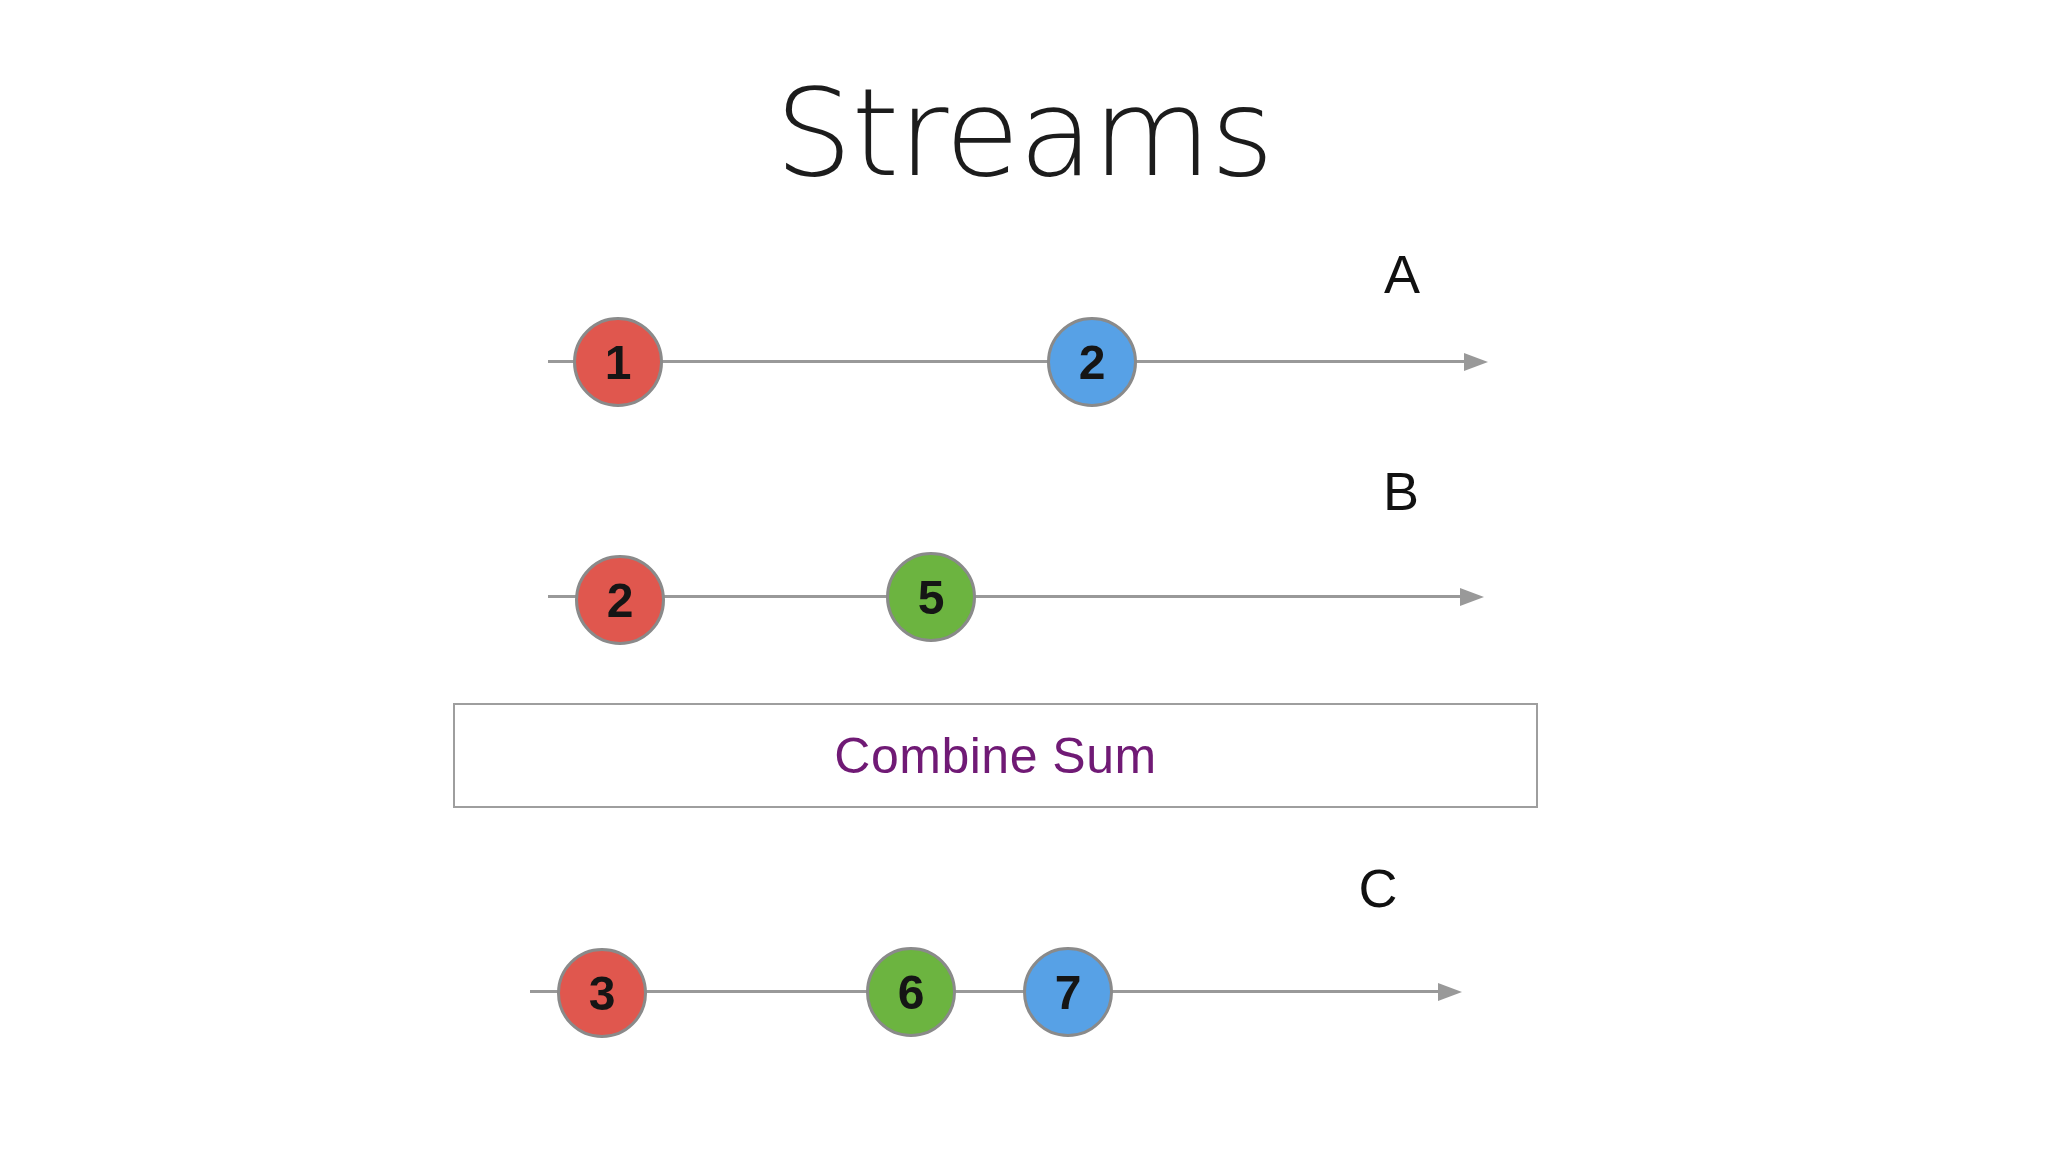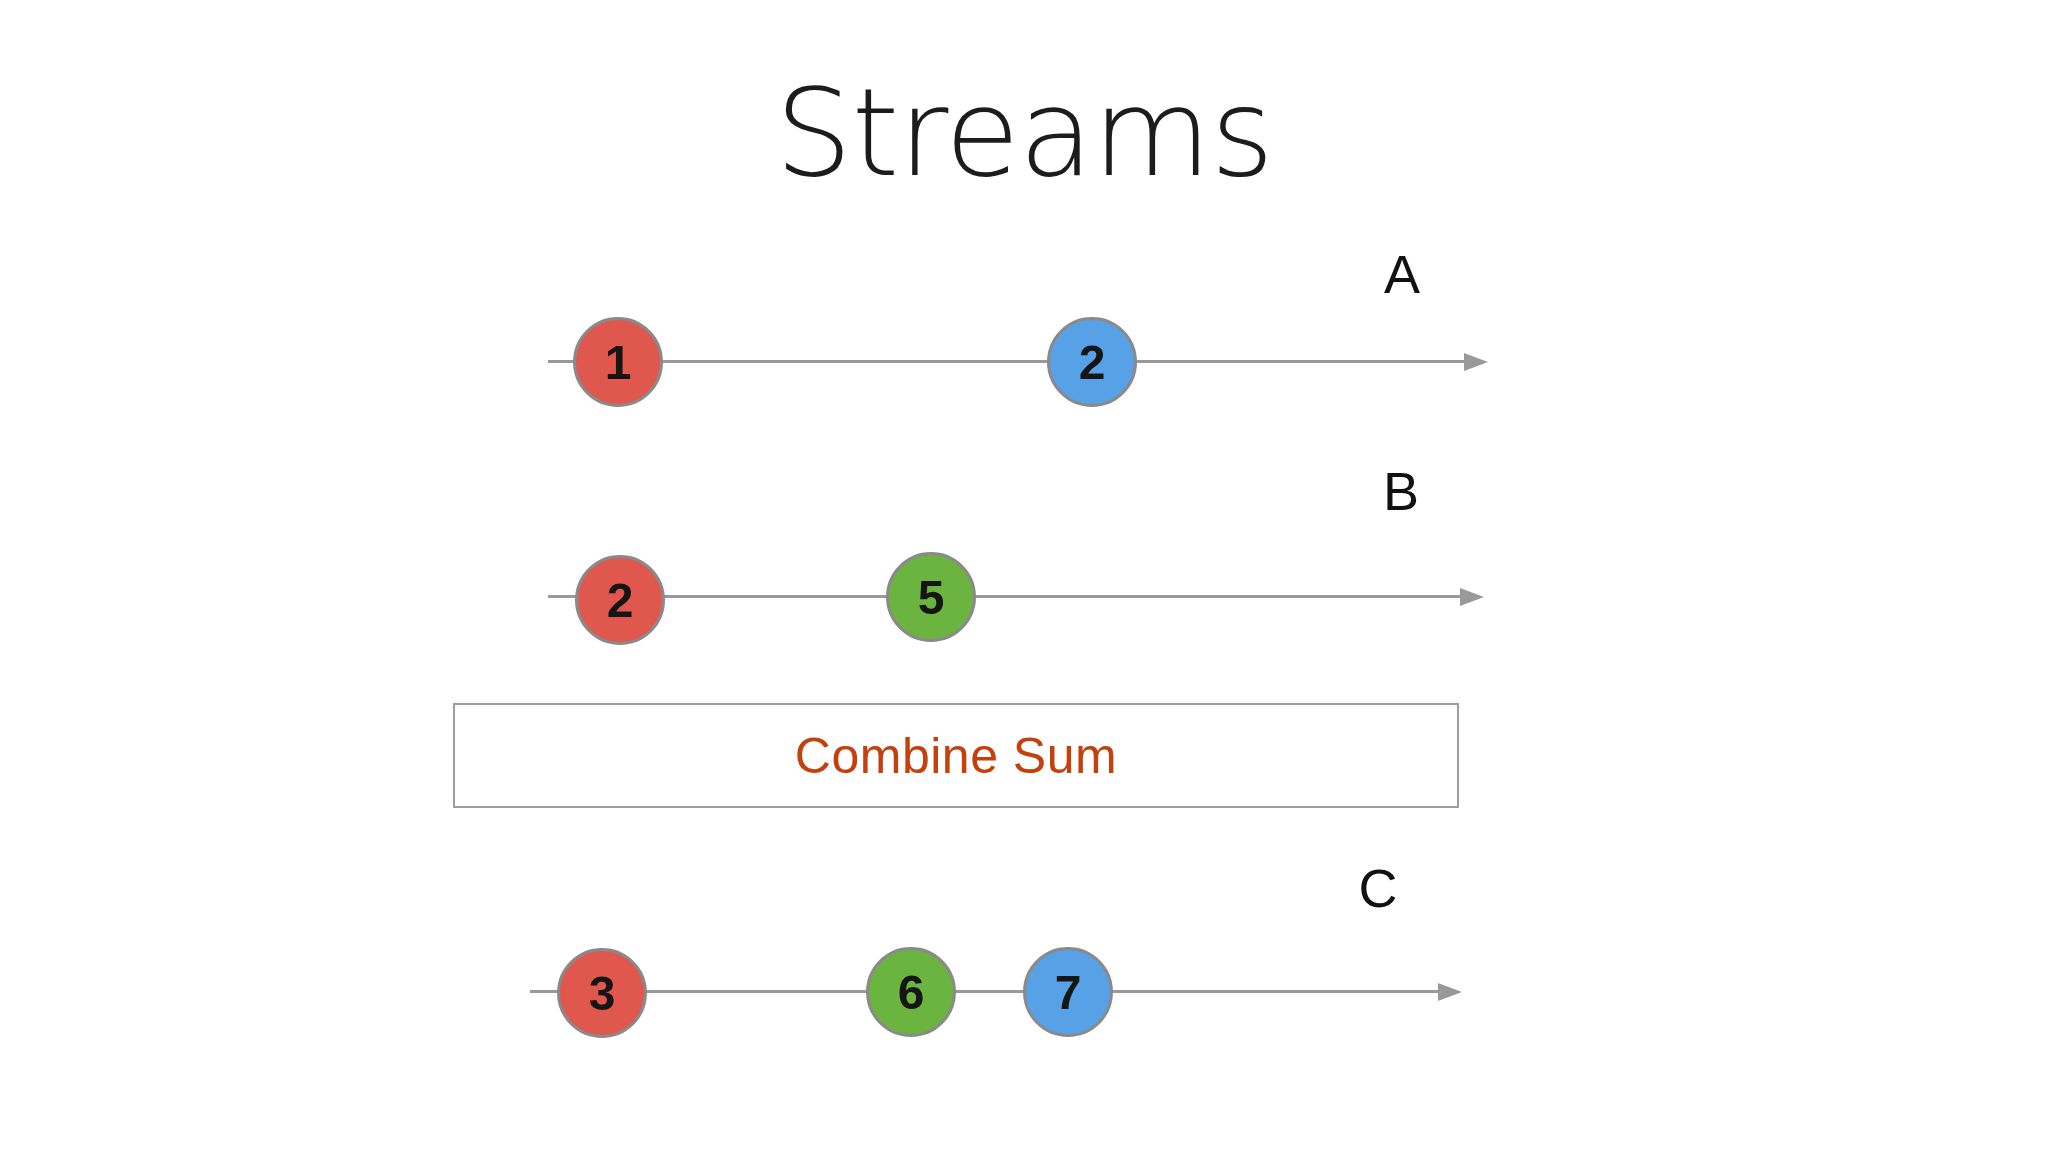--- a/index.html
+++ b/index.html
@@ -69,25 +69,25 @@
   .ev-a2{left:1047px;top:317px;}
   .ev-b1{left:575px;top:555px;}
   .ev-b2{left:886px;top:552px;}
   .ev-c1{left:557px;top:948px;}
   .ev-c2{left:866px;top:947px;}
   .ev-c3{left:1023px;top:947px;}
 
   
   .opbox{
     box-sizing:border-box;
-    left:453px;top:703px;width:1006px;height:105px;
+    left:453px;top:703px;width:1085px;height:105px;
     border:2px solid var(--box_border,#9e9e9e);
     background:#ffffff;
     display:flex;align-items:center;justify-content:center;
-    font-size:50px;color:#c2410c;
+    font-size:50px;color:#701a75;
     letter-spacing:0.5px;
   }
 </style>
 </head>
 <body>
 
 <div class="abs title">Streams</div>
 
 <div class="abs slabel slabel-a">A</div>
 <div class="abs tl tl-a"></div>

